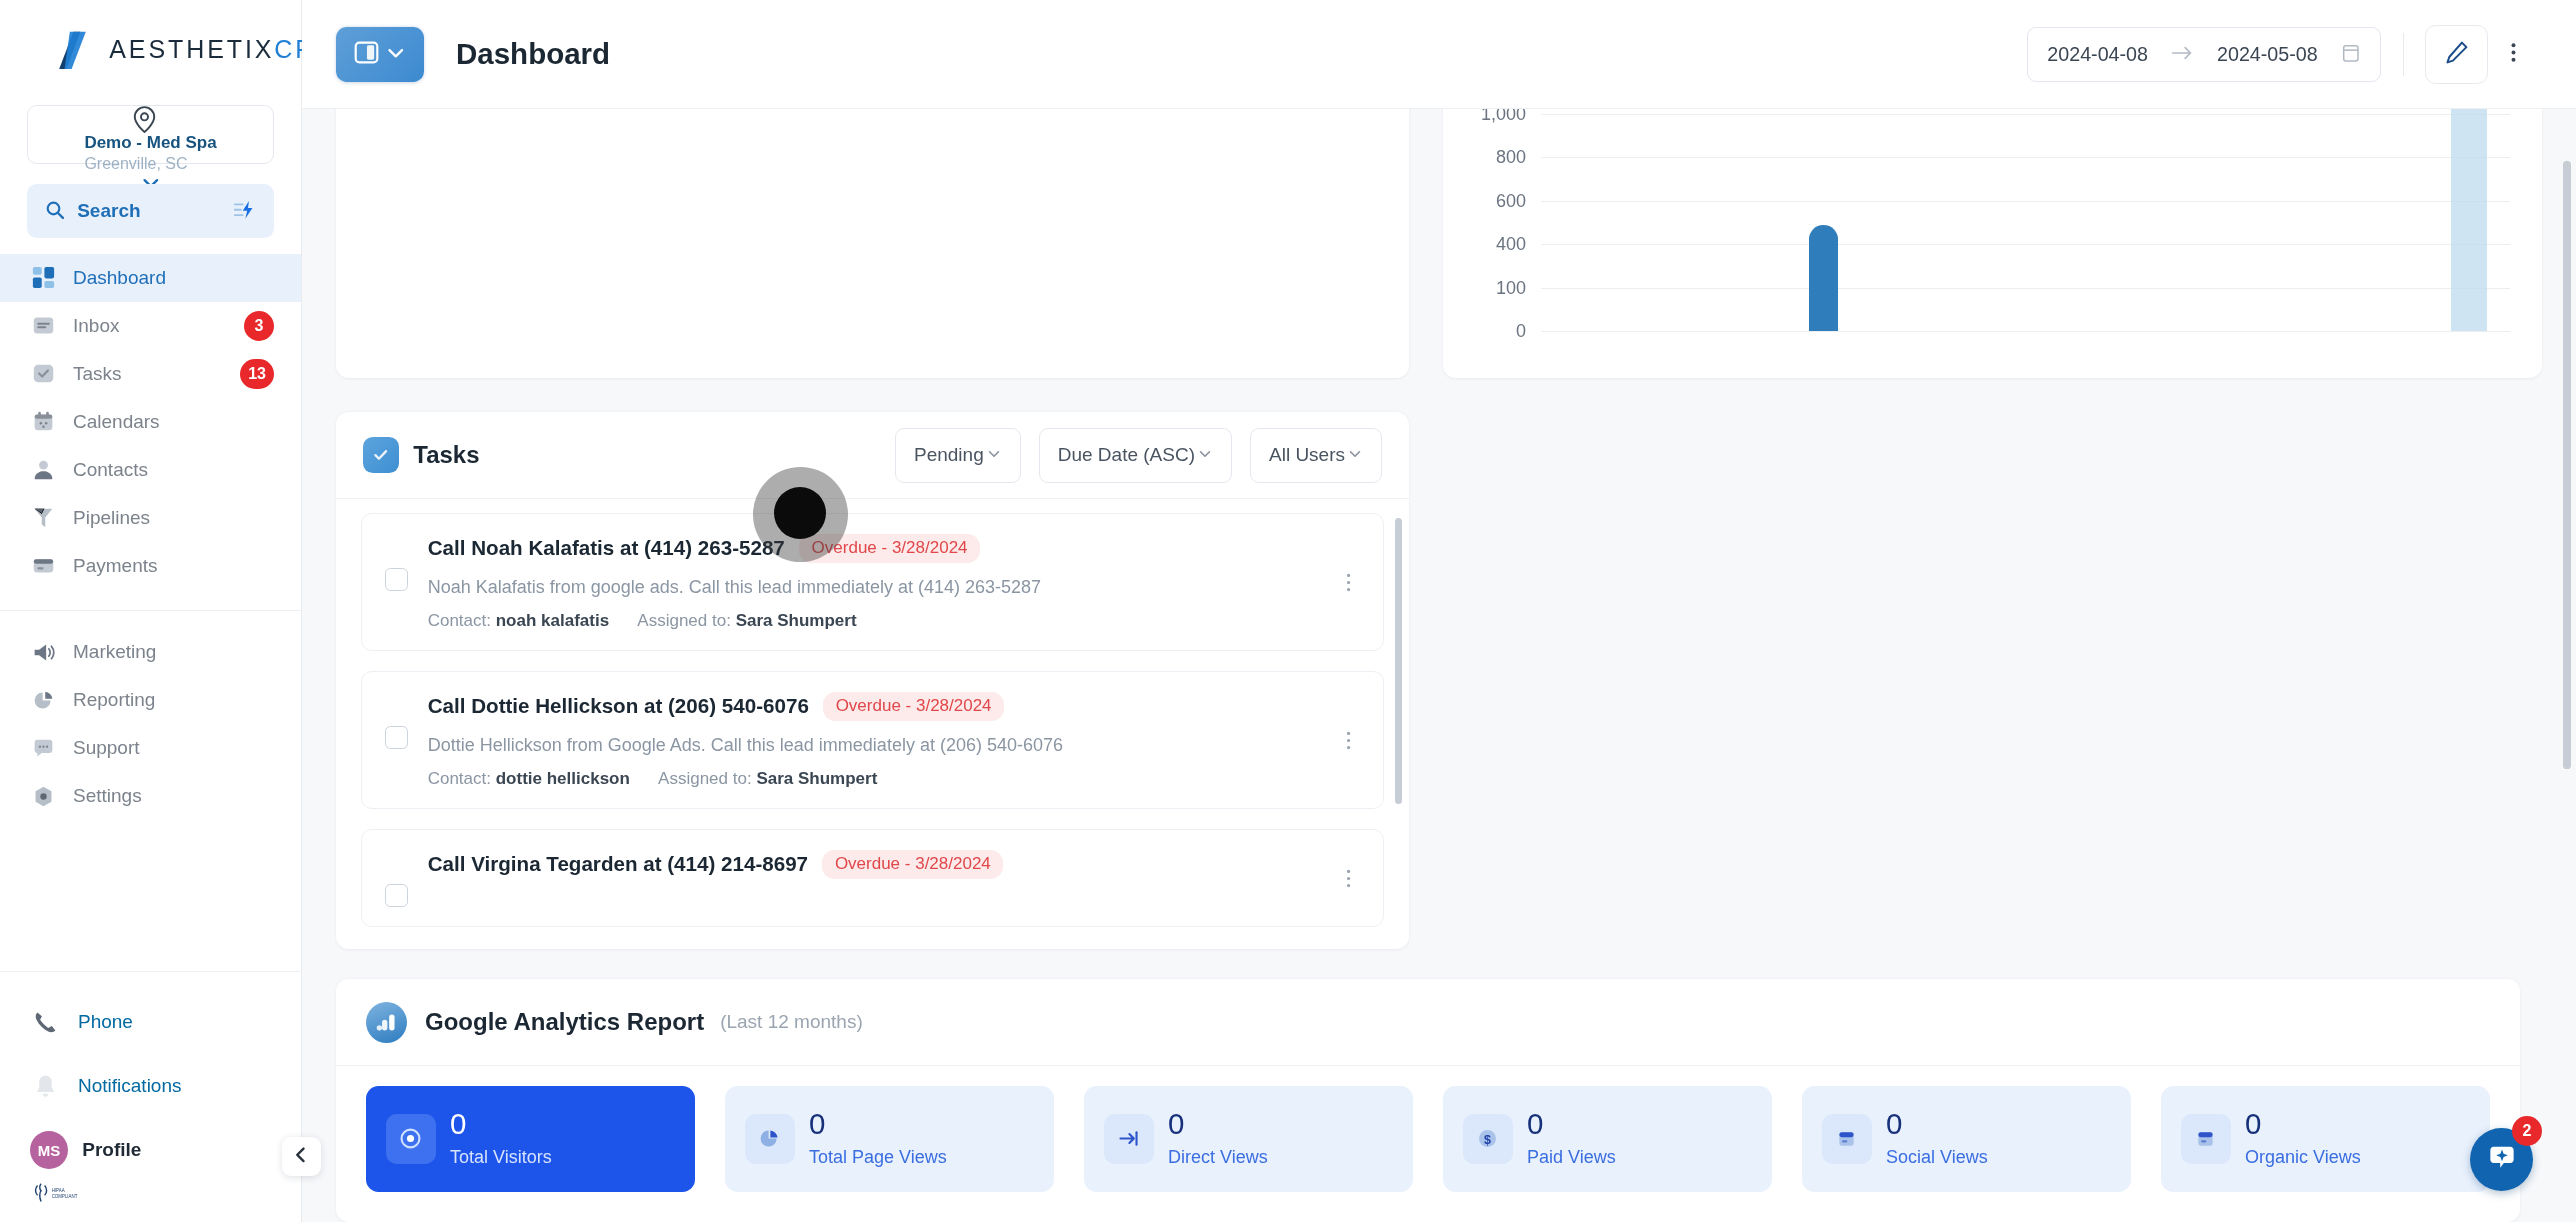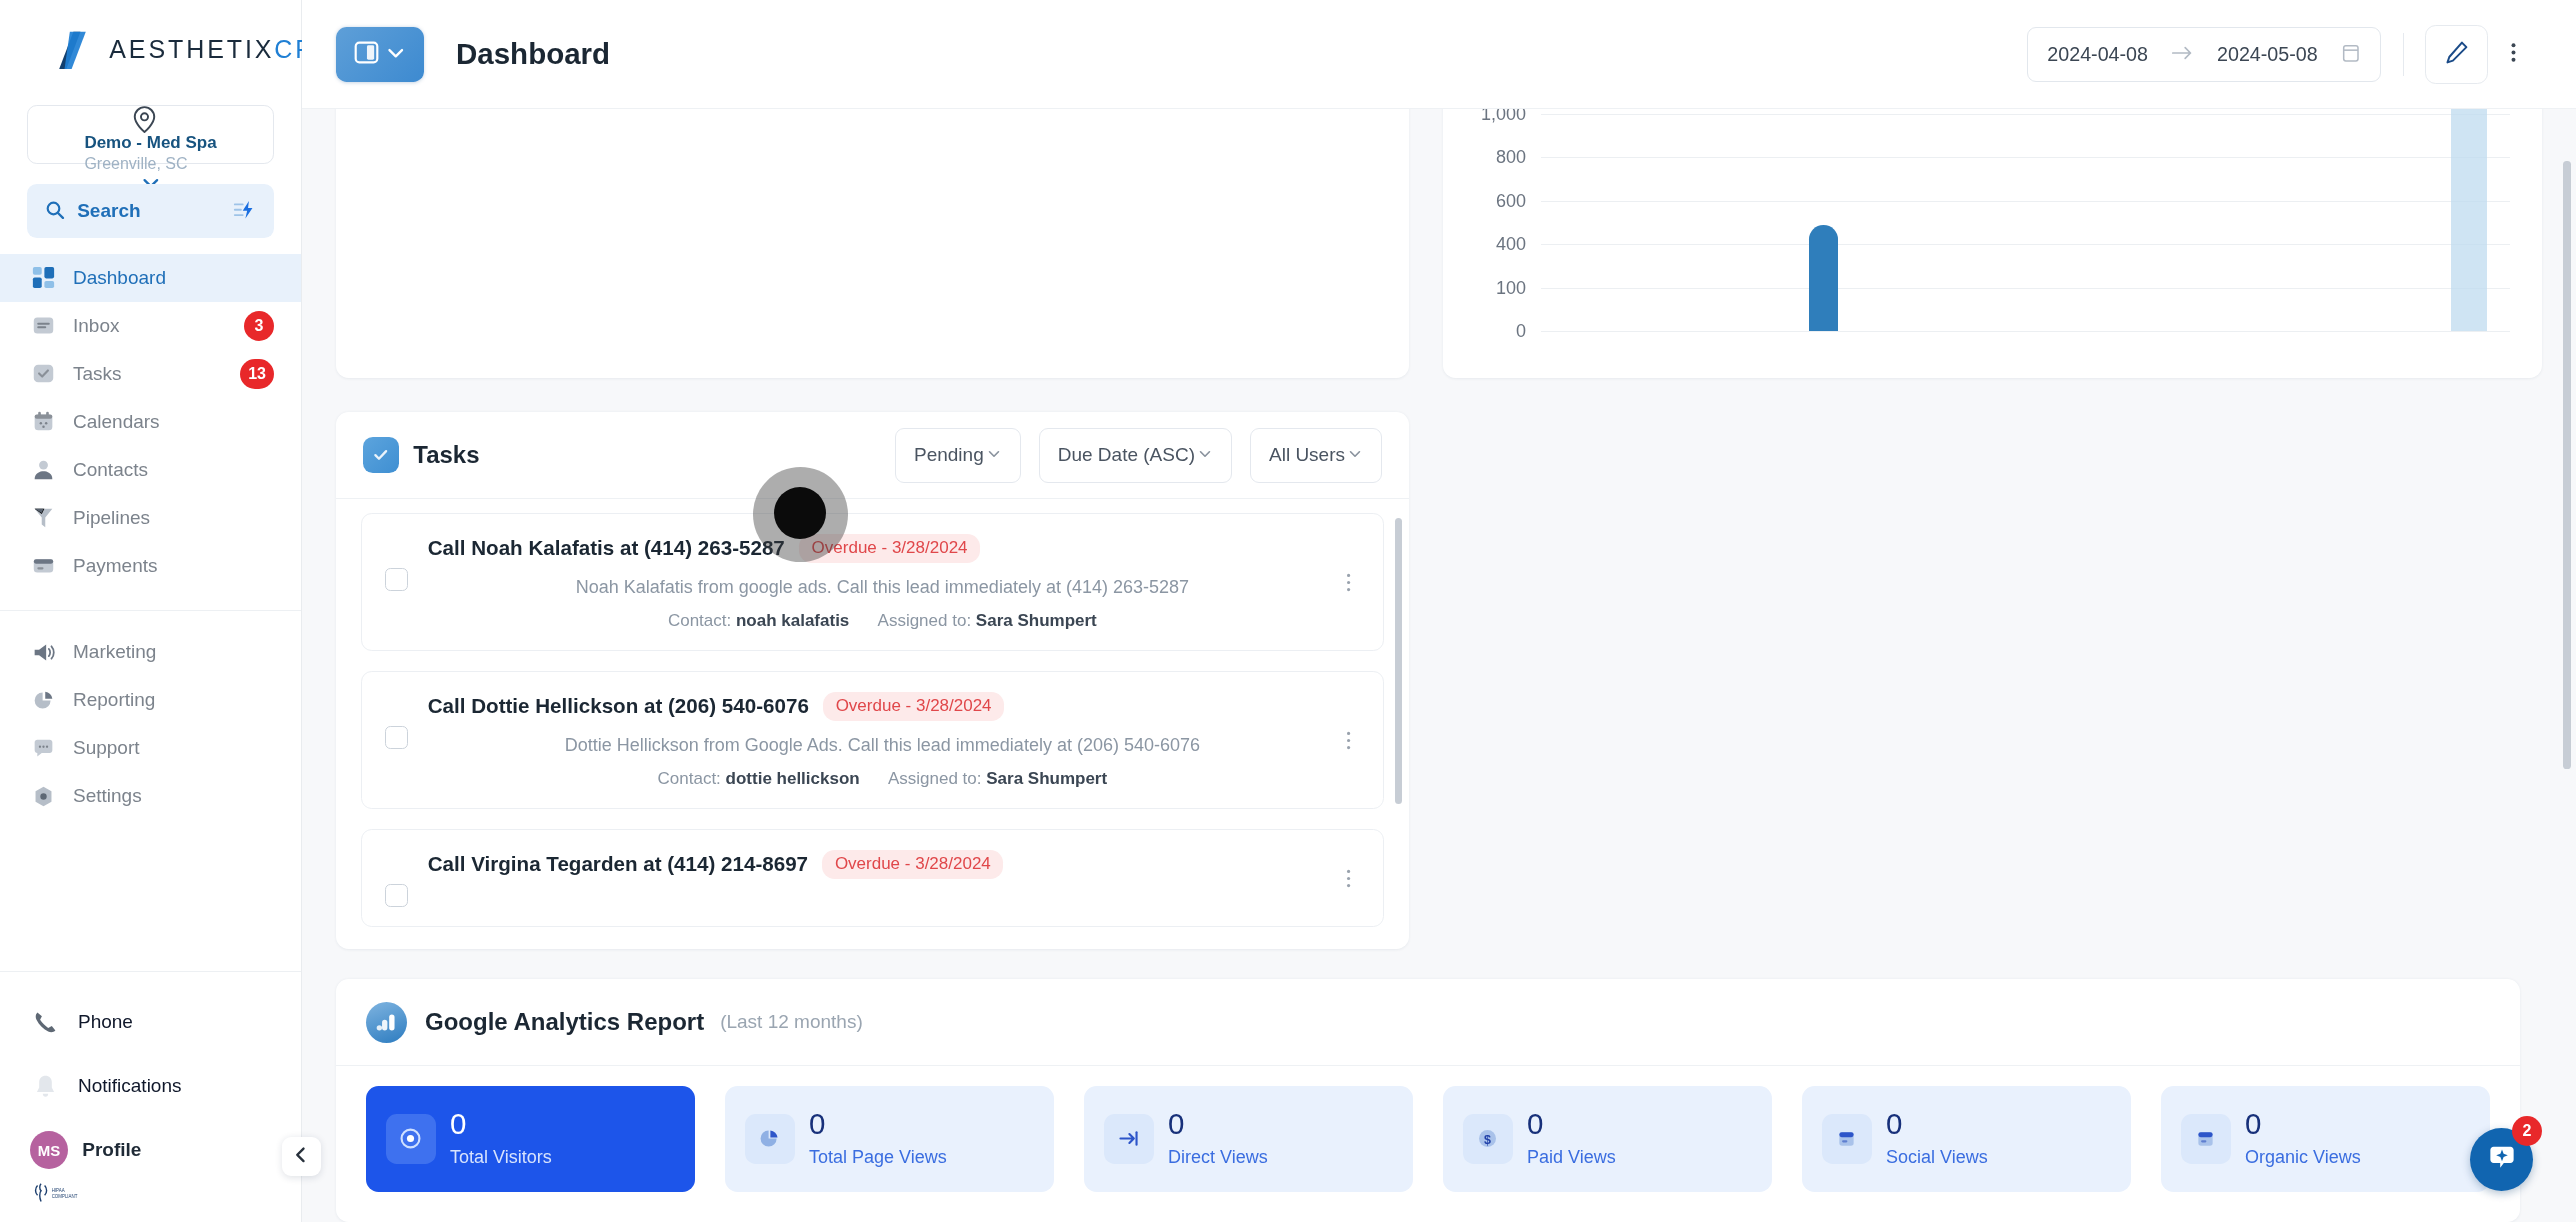--- a/index.html
+++ b/index.html
@@ -54,21 +54,21 @@
     min-width: 30px; height: 30px; border-radius: 15px; background: #e8282a;
     color: #fff; font-size: 16px; font-weight: 600;
     display: flex; align-items: center; justify-content: center; padding: 0 8px;
   }
   .nav-divider { height: 0.9px; background: #edf0f3; margin: 19.7px 0 18px 0; }
   .nav-spacer { flex: 1 1 auto; }
 
   .bottom-nav { padding-bottom: 9px; }
   .bottom-item { height: 64px; display: flex; align-items: center; padding-left: 30px; }
   .bottom-item .ico { width: 30px; height: 30px; flex: 0 0 30px; margin-right: 18px; display:flex; align-items:center; justify-content:center;}
-  .bottom-label { font-size: 19px; color: #0f172a; }
+  .bottom-label { font-size: 19px; color: #0369a1; }
   .avatar {
     width: 38px; height: 38px; border-radius: 50%; background: #b6629f;
     color: #fff; font-size: 15px; font-weight: 700;
     display: flex; align-items: center; justify-content: center;
     margin-right: 14.3px; flex: 0 0 38px;
   }
   .profile-label { font-size: 19px; color: #1f2a36; font-weight: 600; }
   .hipaa { padding-left: 30px; padding-bottom: 9px; display:flex; align-items:center; }
 
   .collapse-btn {
@@ -141,21 +141,21 @@
 
   .task-list { position: relative; padding: 14.3px 25px 0 25px; }
   .task-item {
     border: 0.9px solid #eceff3; border-radius: 10.7px; background: #fff;
     padding: 19.7px 23px 19.7px 23px; margin-bottom: 19.7px; display: flex; position: relative;
   }
   .task-cb {
     width: 23px; height: 23px; border: 1.3px solid #ccd3db; border-radius: 5.4px;
     flex: 0 0 23px; margin-right: 19.7px; margin-top: 34px; background: #fff;
   }
-  .task-body { flex: 1 1 auto; text-align: center; }
+  .task-body { flex: 1 1 auto; }
   .task-title-row { display: flex; align-items: center; gap: 14.3px; }
   .task-title { font-size: 20.6px; font-weight: 700; color: #1b2733; }
   .task-pill {
     background: #fdeaea; color: #e0474a; font-size: 17px;
     border-radius: 12.5px; padding: 4.5px 12.5px;
   }
   .task-desc { font-size: 18px; color: #8b96a3; margin-top: 14.3px; }
   .task-meta { font-size: 17px; color: #8b96a3; margin-top: 12.5px; }
   .task-meta b { color: #3b4653; font-weight: 700; }
   .task-meta .sep { display: inline-block; width: 19.7px; }

